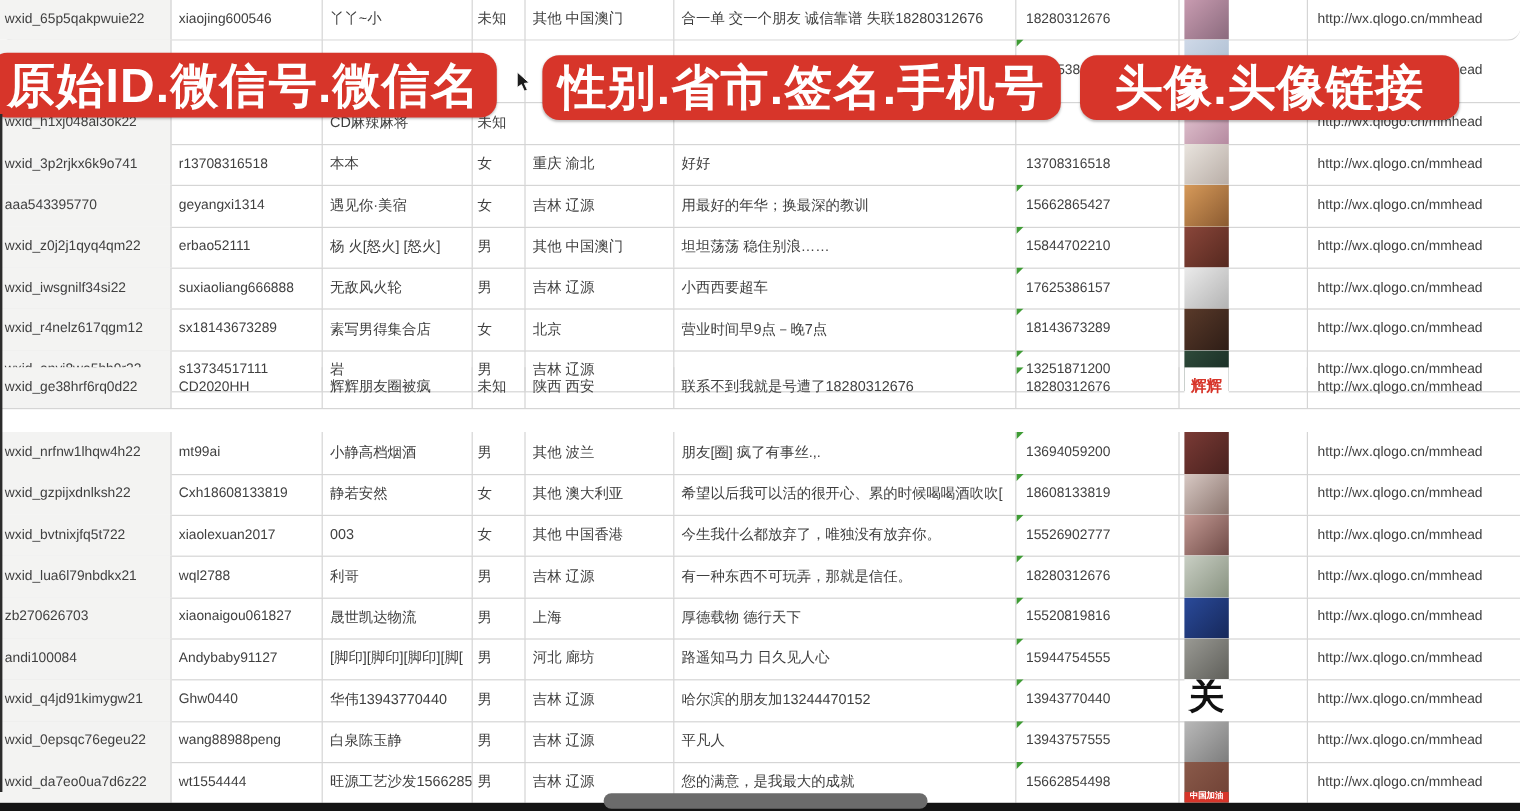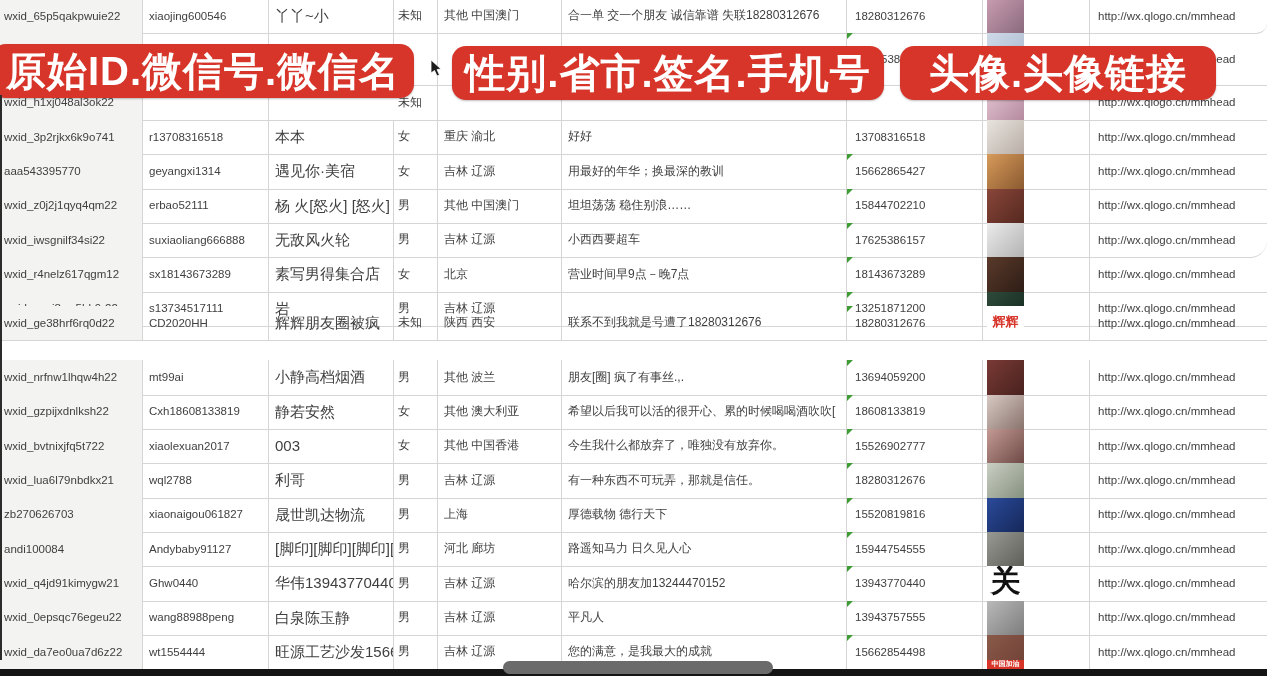--- a/index.html
+++ b/index.html
@@ -14,21 +14,21 @@
   .cell{
     position:absolute;top:0;height:100%;
     border-right:1px solid #d5d5d5;
     font-size:11.5px;line-height:1.1;
     display:flex;align-items:center;
     overflow:hidden;white-space:nowrap;
     box-sizing:border-box;
   }
   .c-wxid   {left:0;    width:143px;padding-left:4px;background:#f3f3f2;}
   .c-acct   {left:143px;width:126px;padding-left:6px;}
-  .c-name   {left:269px;width:125px;padding-left:6px;font-size:15px;}
+  .c-name   {left:269px;width:125px;padding-left:6px;font-size:12px;}
   .c-gender {left:394px;width:44px; padding-left:4px;font-size:12px;overflow:visible;}
   .c-region {left:438px;width:124px;padding-left:6px;font-size:12px;}
   .c-sig    {left:562px;width:285px;padding-left:6px;font-size:12px;}
   .c-phone  {left:847px;width:136px;padding-left:8px;}
   .c-avatar {left:983px;width:107px;padding-left:4px;align-items:stretch;}
   .c-link   {left:1090px;width:177px;padding-left:8px;border-right:none;}
   .avatar{
     width:37px;margin:0;height:100%;
     display:flex;align-items:center;justify-content:center;
     position:relative;overflow:hidden;
@@ -100,20 +100,21 @@
     <div class="cell c-avatar">
       <div class="avatar" style="background: linear-gradient(135deg, rgb(207, 217, 232), rgb(159, 179, 200));">
         
       </div>
     </div>
     <div class="cell c-link">http://wx.qlogo.cn/mmhead</div>
   </div>
     <div class="row" style="top: 85px; height: 35px;">
     <div class="cell c-wxid">wxid_h1xj048al3ok22</div>
     <div class="cell c-acct"></div>
+    <div class="cell c-name">CD麻辣麻将</div>
     <div class="cell c-gender">未知</div>
     <div class="cell c-region"></div>
     <div class="cell c-sig"></div>
     <div class="cell c-phone">
 
       <span></span>
     </div>
     <div class="cell c-avatar">
       <div class="avatar" style="background: linear-gradient(135deg, rgb(230, 201, 212), rgb(181, 138, 160));">
         
@@ -168,21 +169,21 @@
       <div class="err-tri" style="display: block;"></div>
       <span>15844702210</span>
     </div>
     <div class="cell c-avatar">
       <div class="avatar" style="background: linear-gradient(135deg, rgb(138, 70, 58), rgb(85, 40, 31));">
         
       </div>
     </div>
     <div class="cell c-link">http://wx.qlogo.cn/mmhead</div>
   </div>
-    <div class="row" style="top: 223px; height: 34px; border-radius: 17px;">
+    <div class="row" style="top: 223px; height: 34px;">
     <div class="cell c-wxid">wxid_iwsgnilf34si22</div>
     <div class="cell c-acct">suxiaoliang666888</div>
     <div class="cell c-name">无敌风火轮</div>
     <div class="cell c-gender">男</div>
     <div class="cell c-region">吉林 辽源</div>
     <div class="cell c-sig">小西西要超车</div>
     <div class="cell c-phone">
       <div class="err-tri" style="display: block;"></div>
       <span>17625386157</span>
     </div>

